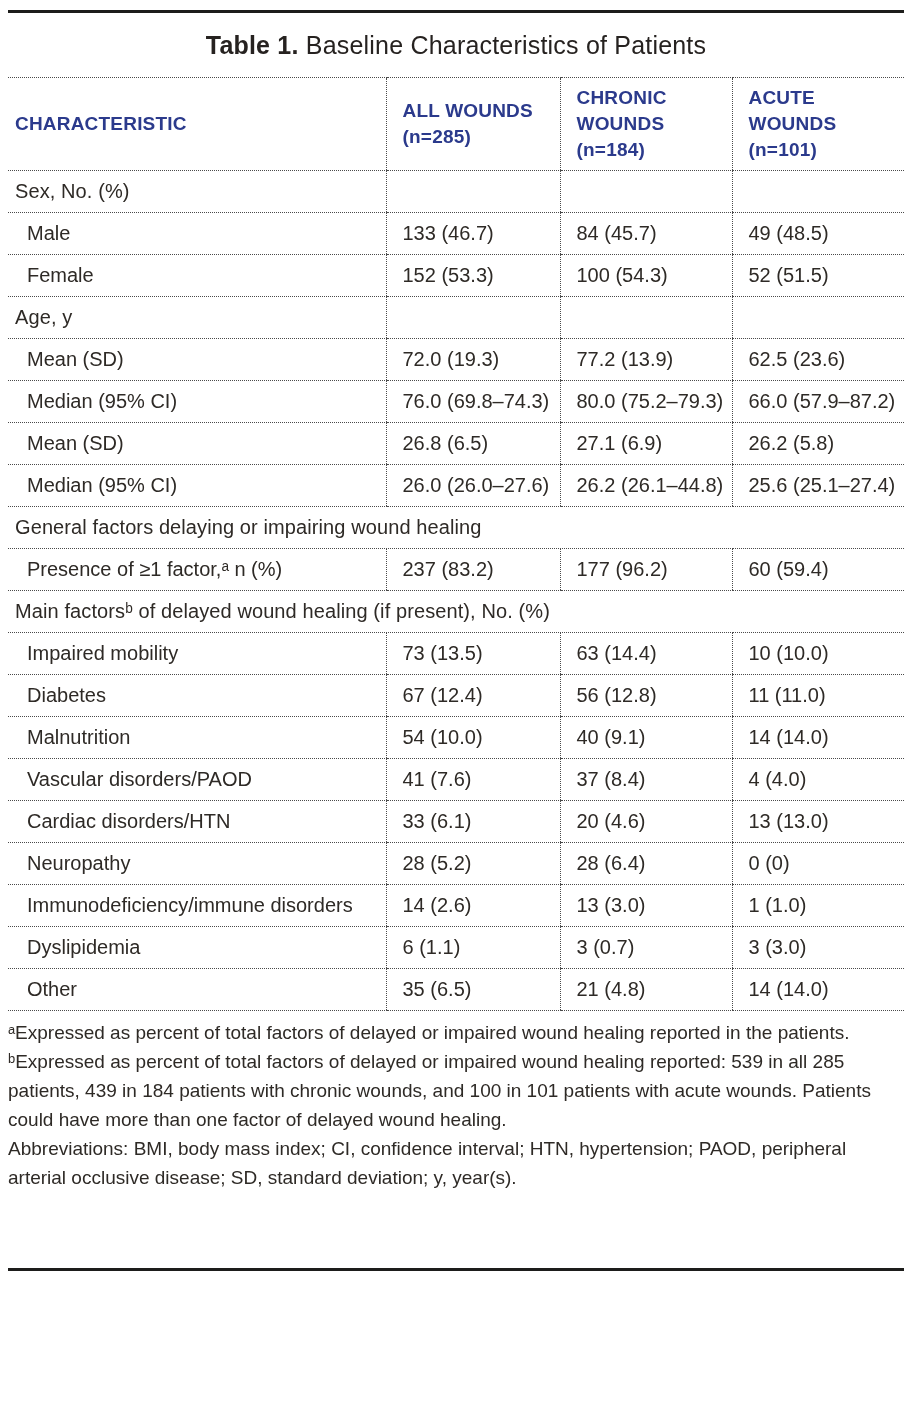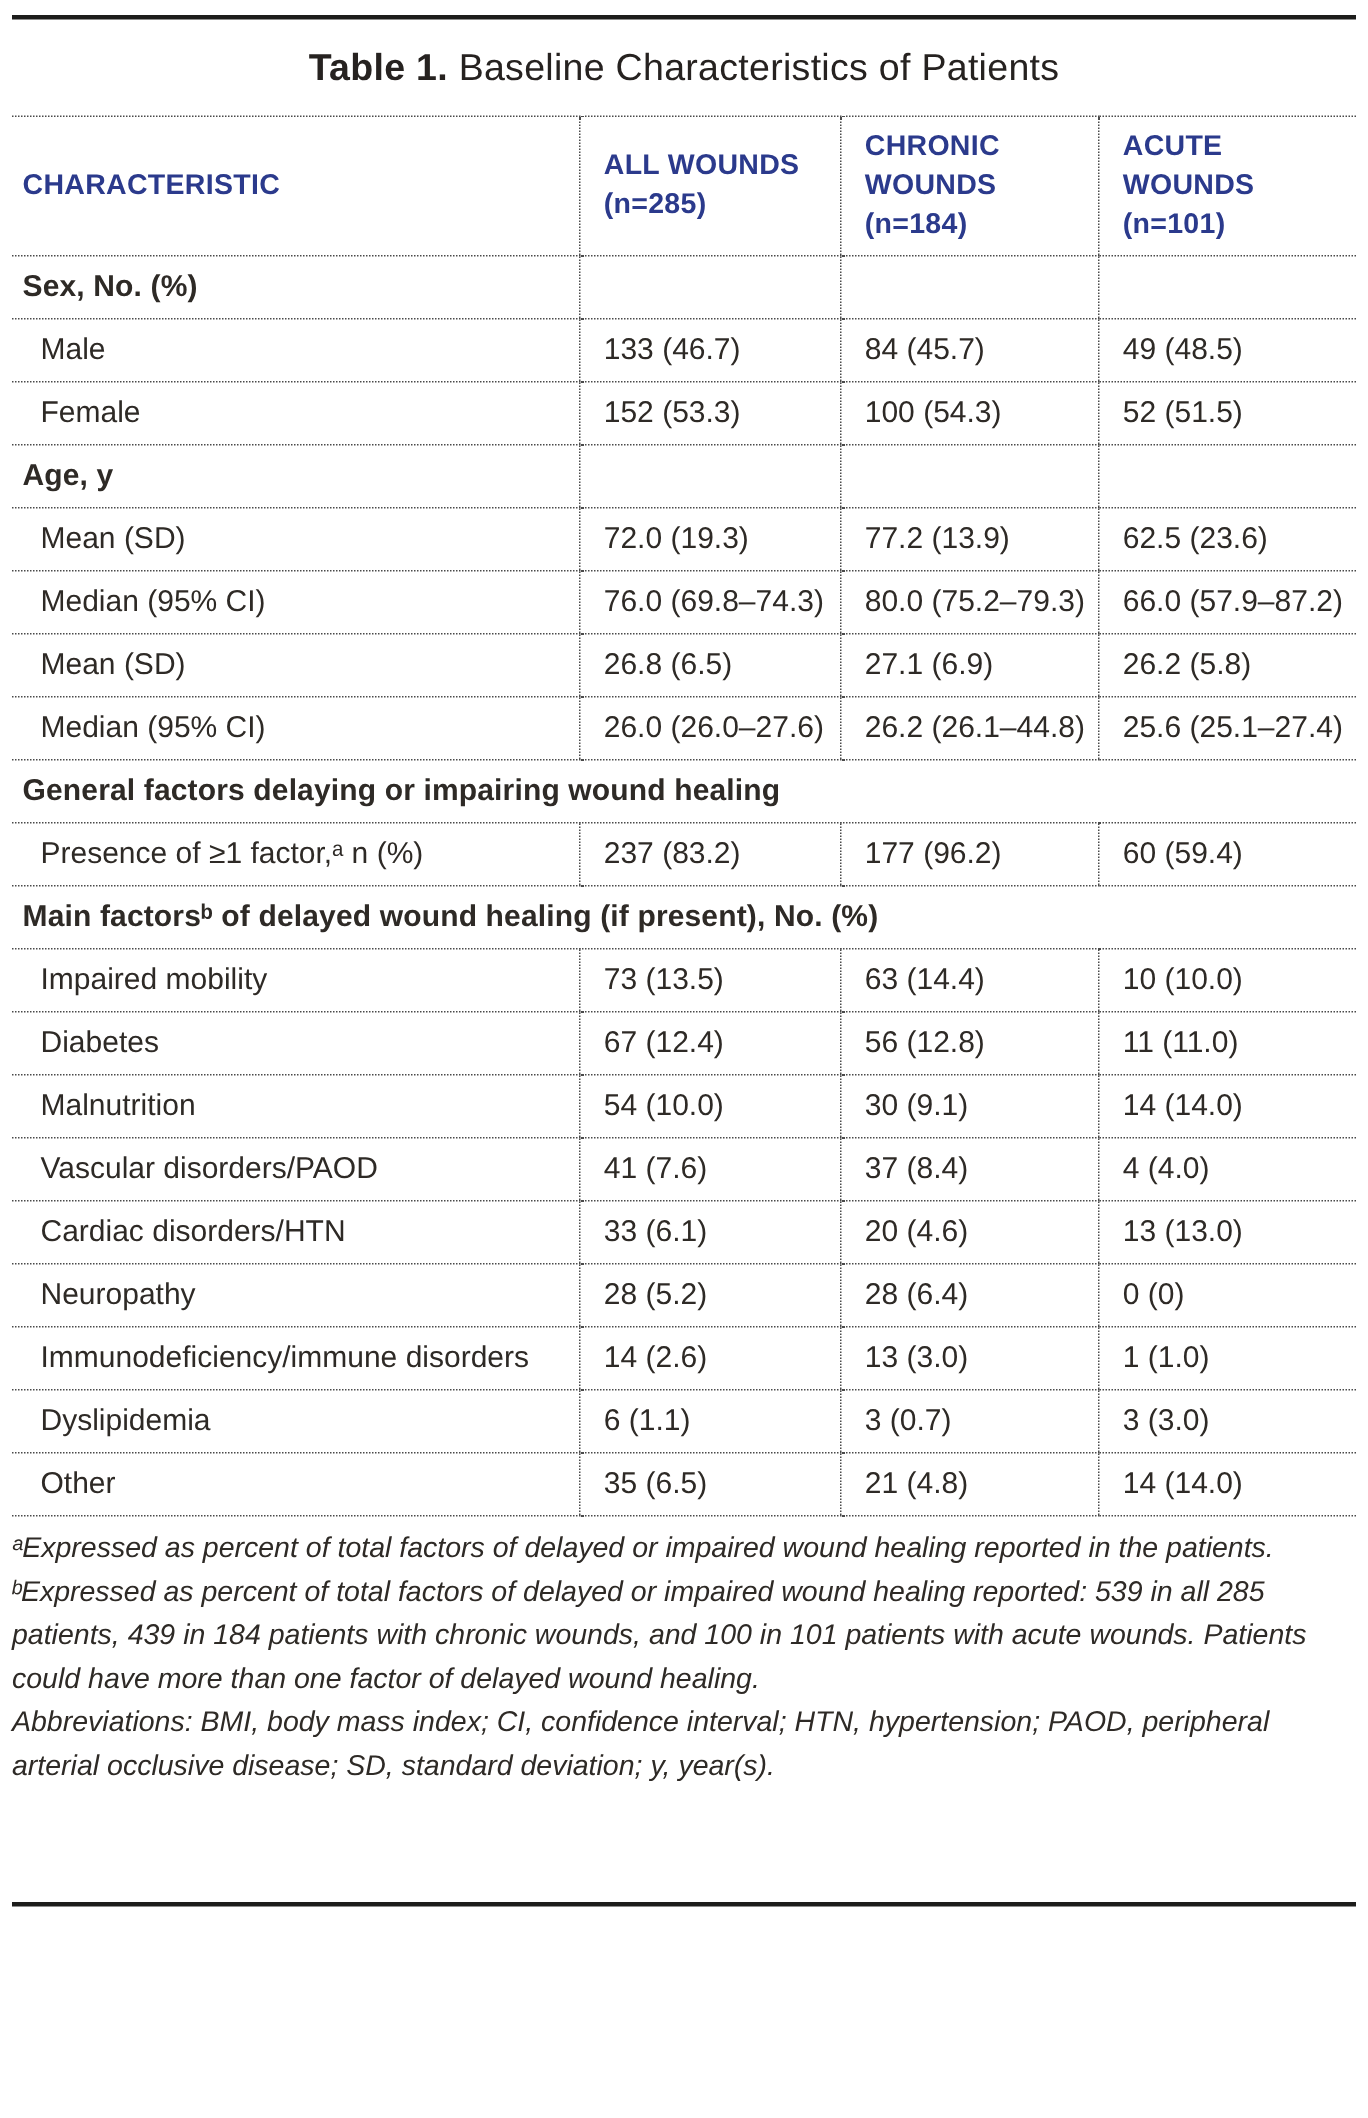--- a/index.html
+++ b/index.html
@@ -52,27 +52,26 @@
   thead th:first-child{padding-left:7px;}
   thead th + th{border-left:1px dotted var(--dot);}
   td.cell{
     border-bottom:1px dotted var(--dot);
     height:41px;
     vertical-align:middle;
     font-size:20px;
     padding:0 4px 0 0;
     overflow:hidden;
   }
-  td.section{font-weight:bold;padding-left:7px;letter-spacing:0.1px;}
+  td.section{font-weight:normal;padding-left:7px;letter-spacing:0.1px;}
   td.item{padding-left:19px;}
   td.val{border-left:1px dotted var(--dot);padding-left:16px;}
   .footnotes{
     width:896px;
     padding-top:7px;
-    font-style:italic;
   }
   .footnotes p{
     margin:0;
     font-size:19px;
     line-height:29px;
     color:var(--ink);
   }
 </style>
 </head>
 <body>
@@ -173,21 +172,21 @@
         </tr>
         <tr>
           <td class="cell item">Diabetes</td>
           <td class="cell val">67 (12.4)</td>
           <td class="cell val">56 (12.8)</td>
           <td class="cell val">11 (11.0)</td>
         </tr>
         <tr>
           <td class="cell item">Malnutrition</td>
           <td class="cell val">54 (10.0)</td>
-          <td class="cell val">30 (9.1)</td>
+          <td class="cell val">40 (9.1)</td>
           <td class="cell val">14 (14.0)</td>
         </tr>
         <tr>
           <td class="cell item">Vascular disorders/PAOD</td>
           <td class="cell val">41 (7.6)</td>
           <td class="cell val">37 (8.4)</td>
           <td class="cell val">4 (4.0)</td>
         </tr>
         <tr>
           <td class="cell item">Cardiac disorders/HTN</td>

